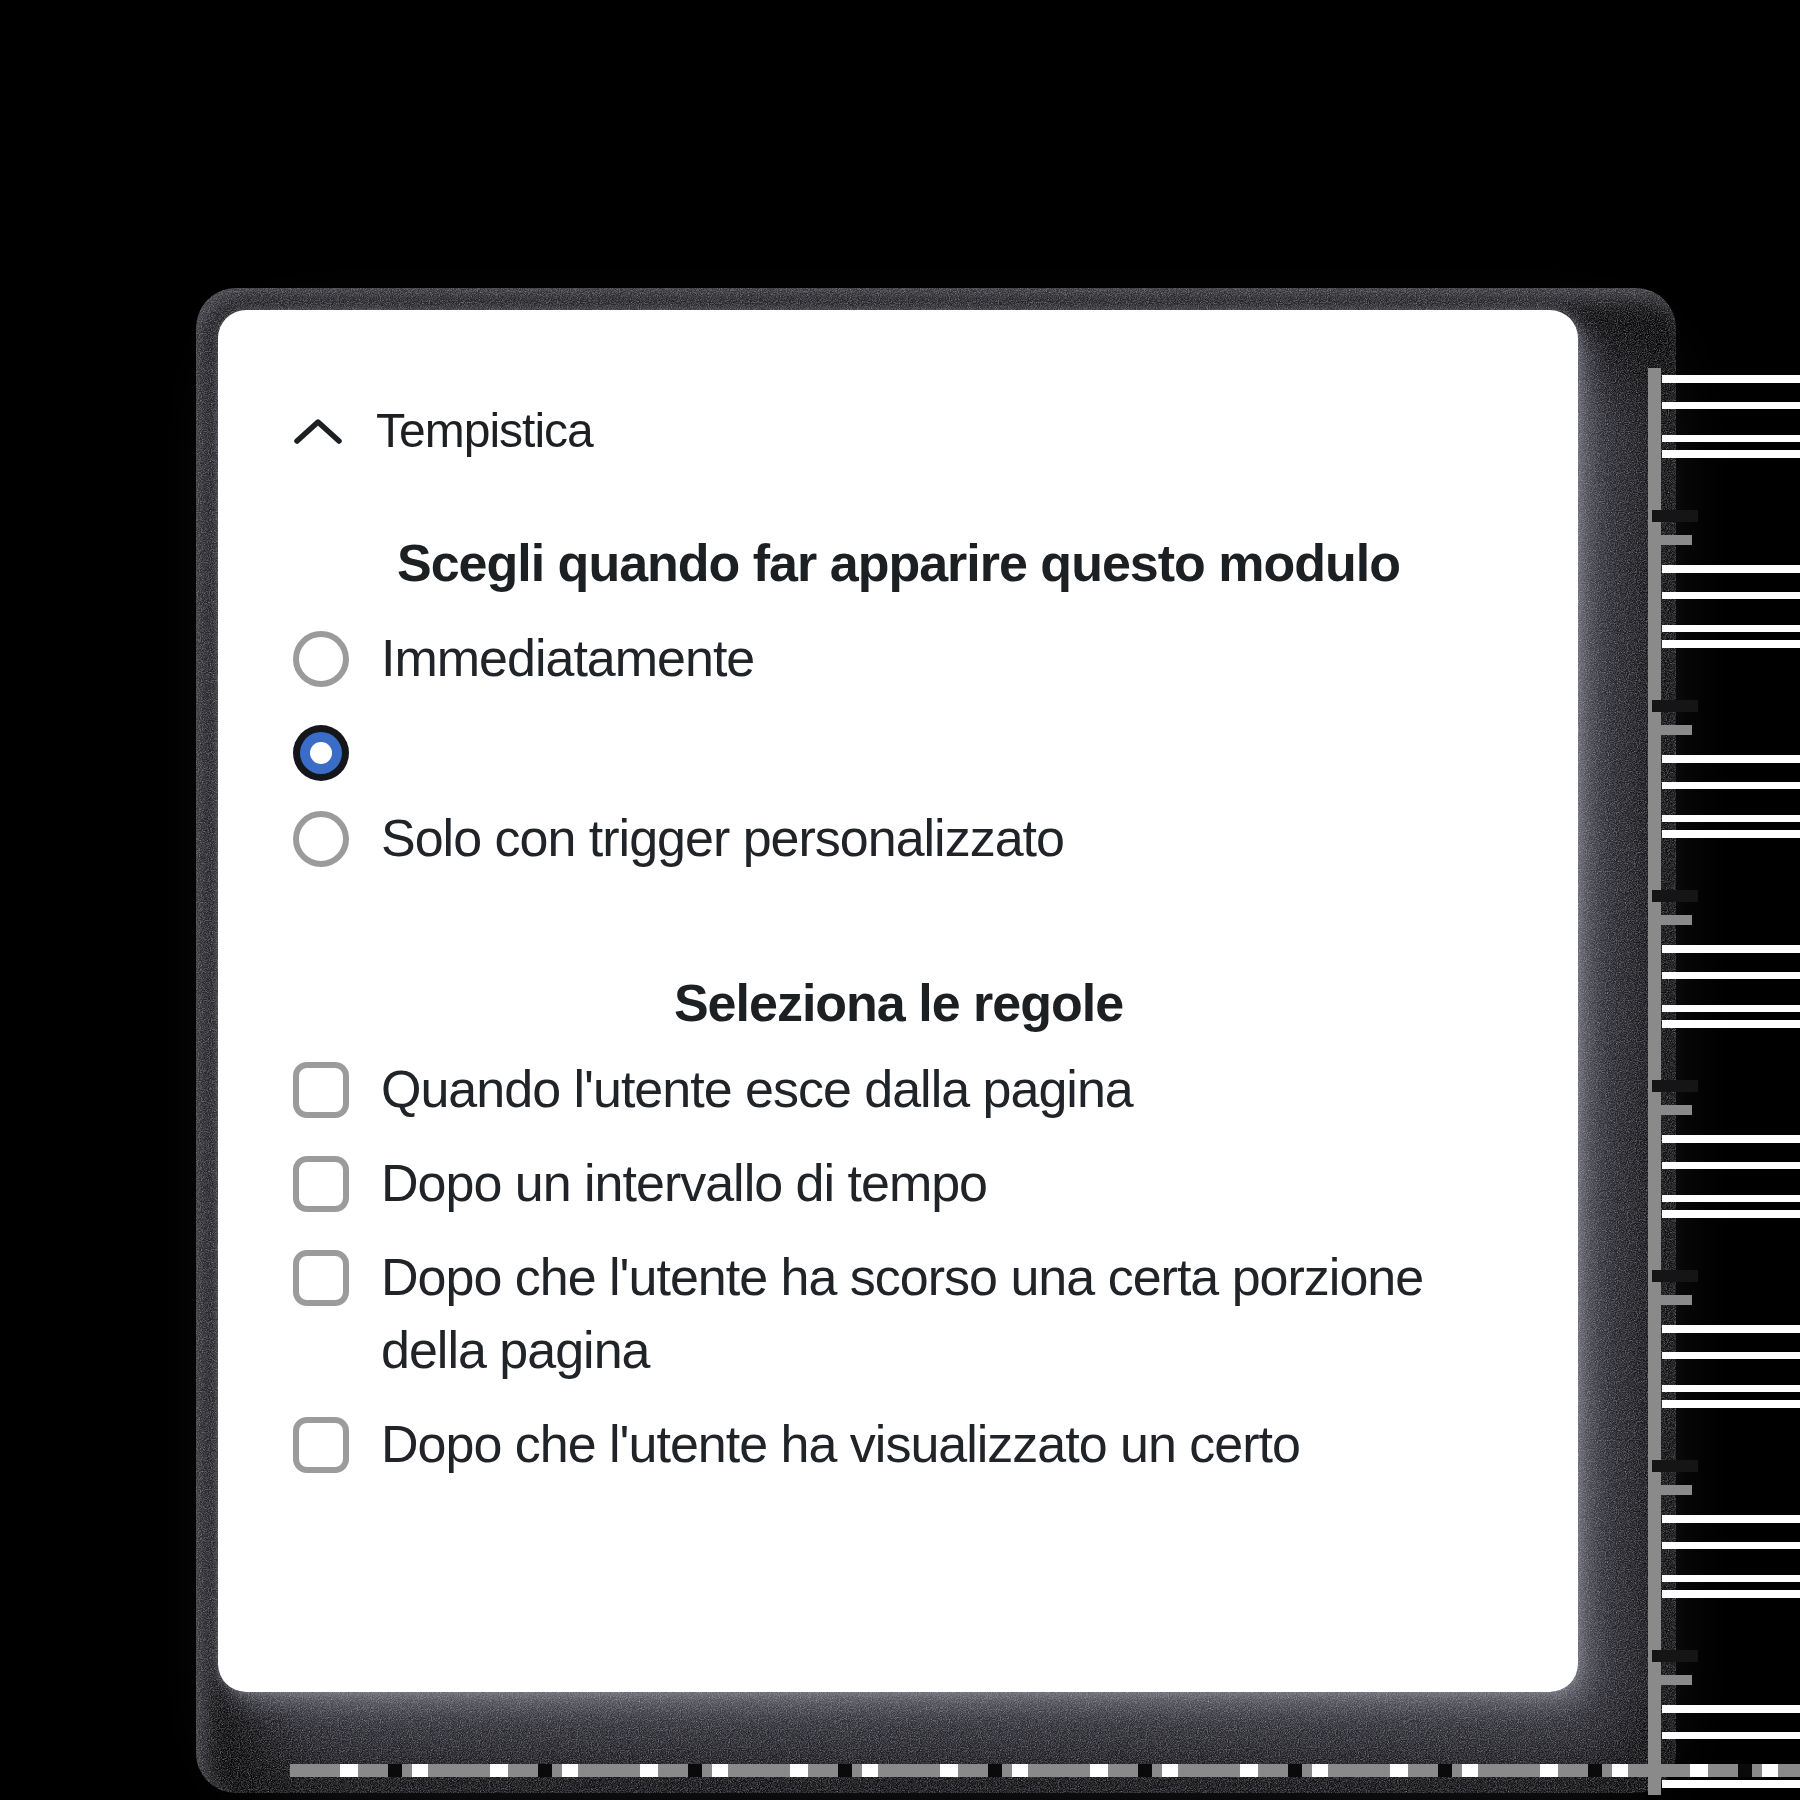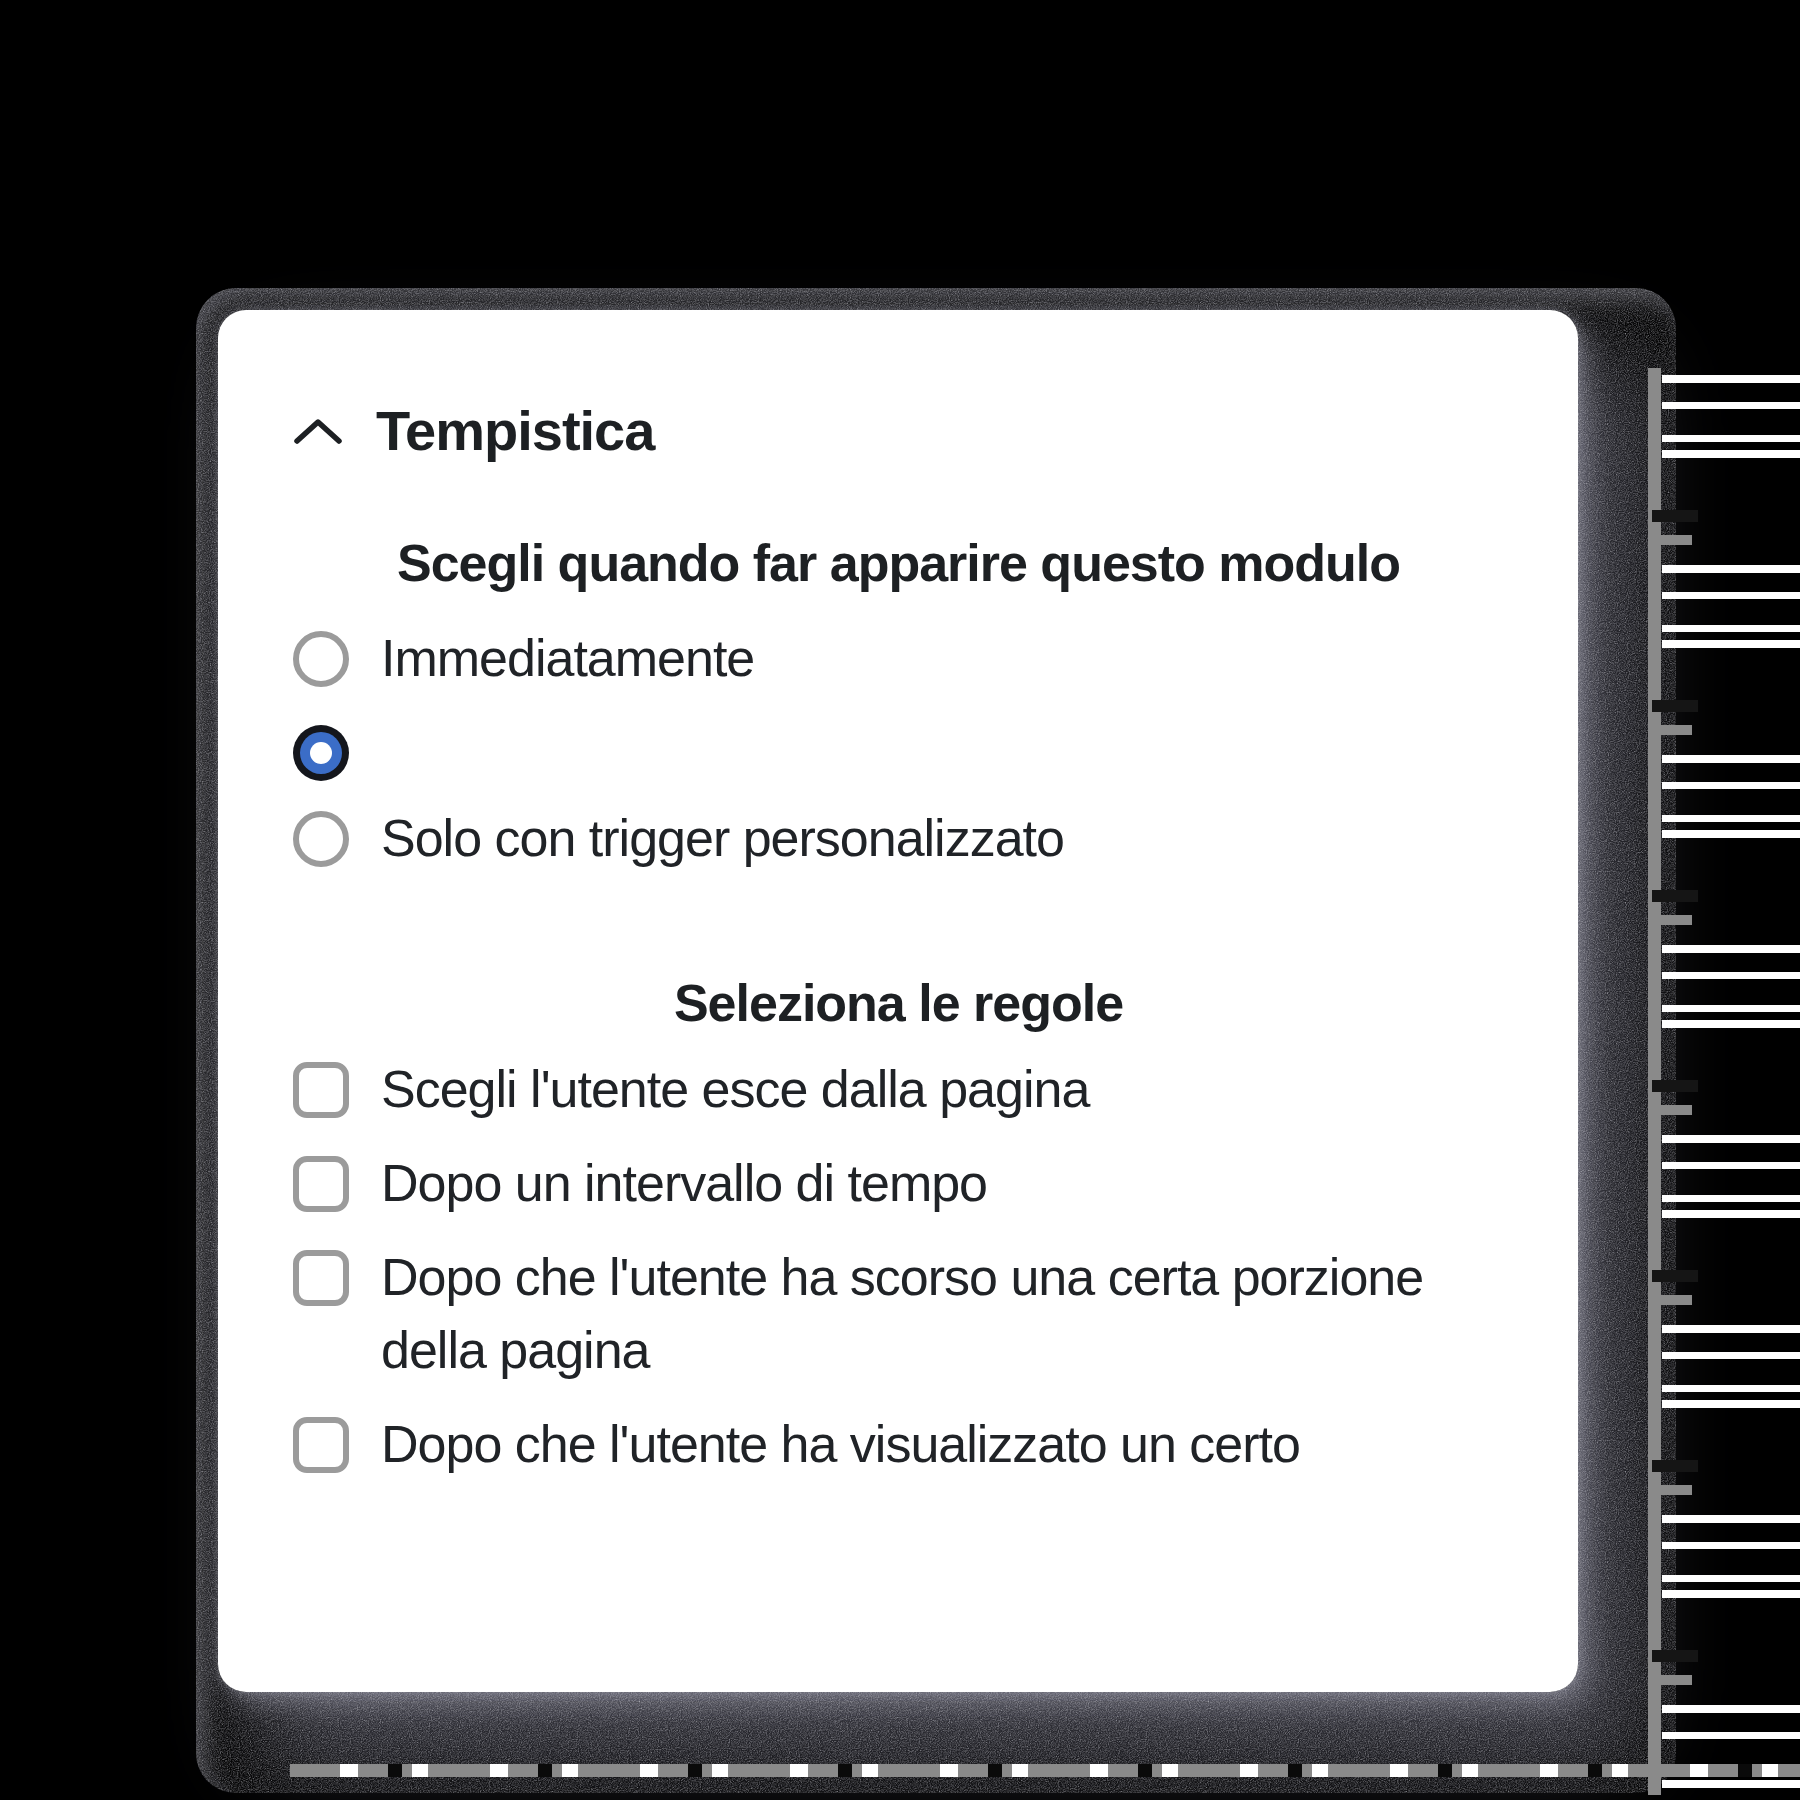--- a/index.html
+++ b/index.html
@@ -17,21 +17,21 @@
   .noise-layer{position:absolute;left:196px;top:288px;width:1480px;height:1505px;border-radius:40px;opacity:.55;overflow:hidden;}
   .card-glow{position:absolute;left:218px;top:310px;width:1360px;height:1382px;border-radius:28px;
     box-shadow:0 0 12px rgba(160,160,172,.45), 10px 12px 26px rgba(150,150,165,.50), 48px 58px 90px 8px rgba(120,120,138,.48);}
 
   .card{position:absolute;left:218px;top:310px;width:1360px;height:1382px;background:var(--card);
     border-radius:28px;padding:84px 74px 0 75px;color:var(--text);}
 
   .panel-header{display:flex;align-items:center;gap:33px;height:73px;margin-bottom:60px;}
   .chev-btn{background:none;border:none;width:50px;height:28px;display:flex;align-items:center;justify-content:center;cursor:pointer;padding:0;}
   .chev-btn svg{display:block;}
-  .panel-title{font-size:56px;font-weight:700;letter-spacing:-1px;color:var(--heading);line-height:73px;}
+  .panel-title{font-size:48px;font-weight:400;letter-spacing:-1px;color:var(--heading);line-height:73px;}
 
   .group-heading{font-size:52px;font-weight:600;letter-spacing:-1px;color:var(--heading);line-height:73px;text-align:center;}
   .gh-radio{margin-bottom:22px;}
   .gh-check{margin-top:92px;margin-bottom:10px;}
 
   .opt-list{display:flex;flex-direction:column;gap:21px;margin-top:13px;}
   .opt{display:flex;align-items:flex-start;gap:32px;cursor:pointer;}
   .opt-label{font-size:52px;font-weight:400;letter-spacing:-1px;line-height:73px;color:var(--text);}
   .opt-label .line{white-space:nowrap;}
 
@@ -153,21 +153,21 @@
           <div class="line">Solo con trigger personalizzato</div>
         </span>
   </label>
 </div>
 
   <h3 class="group-heading gh-check">Seleziona le regole</h3>
   <div class="opt-list" id="checkbox-list">
   <label class="opt">
     <span class="checkbox"></span>
     <span class="opt-label">
-          <div class="line">Scegli l'utente esce dalla pagina</div>
+          <div class="line">Quando l'utente esce dalla pagina</div>
         </span>
   </label>
 
   <label class="opt">
     <span class="checkbox"></span>
     <span class="opt-label">
           <div class="line">Dopo un intervallo di tempo</div>
         </span>
   </label>
 

